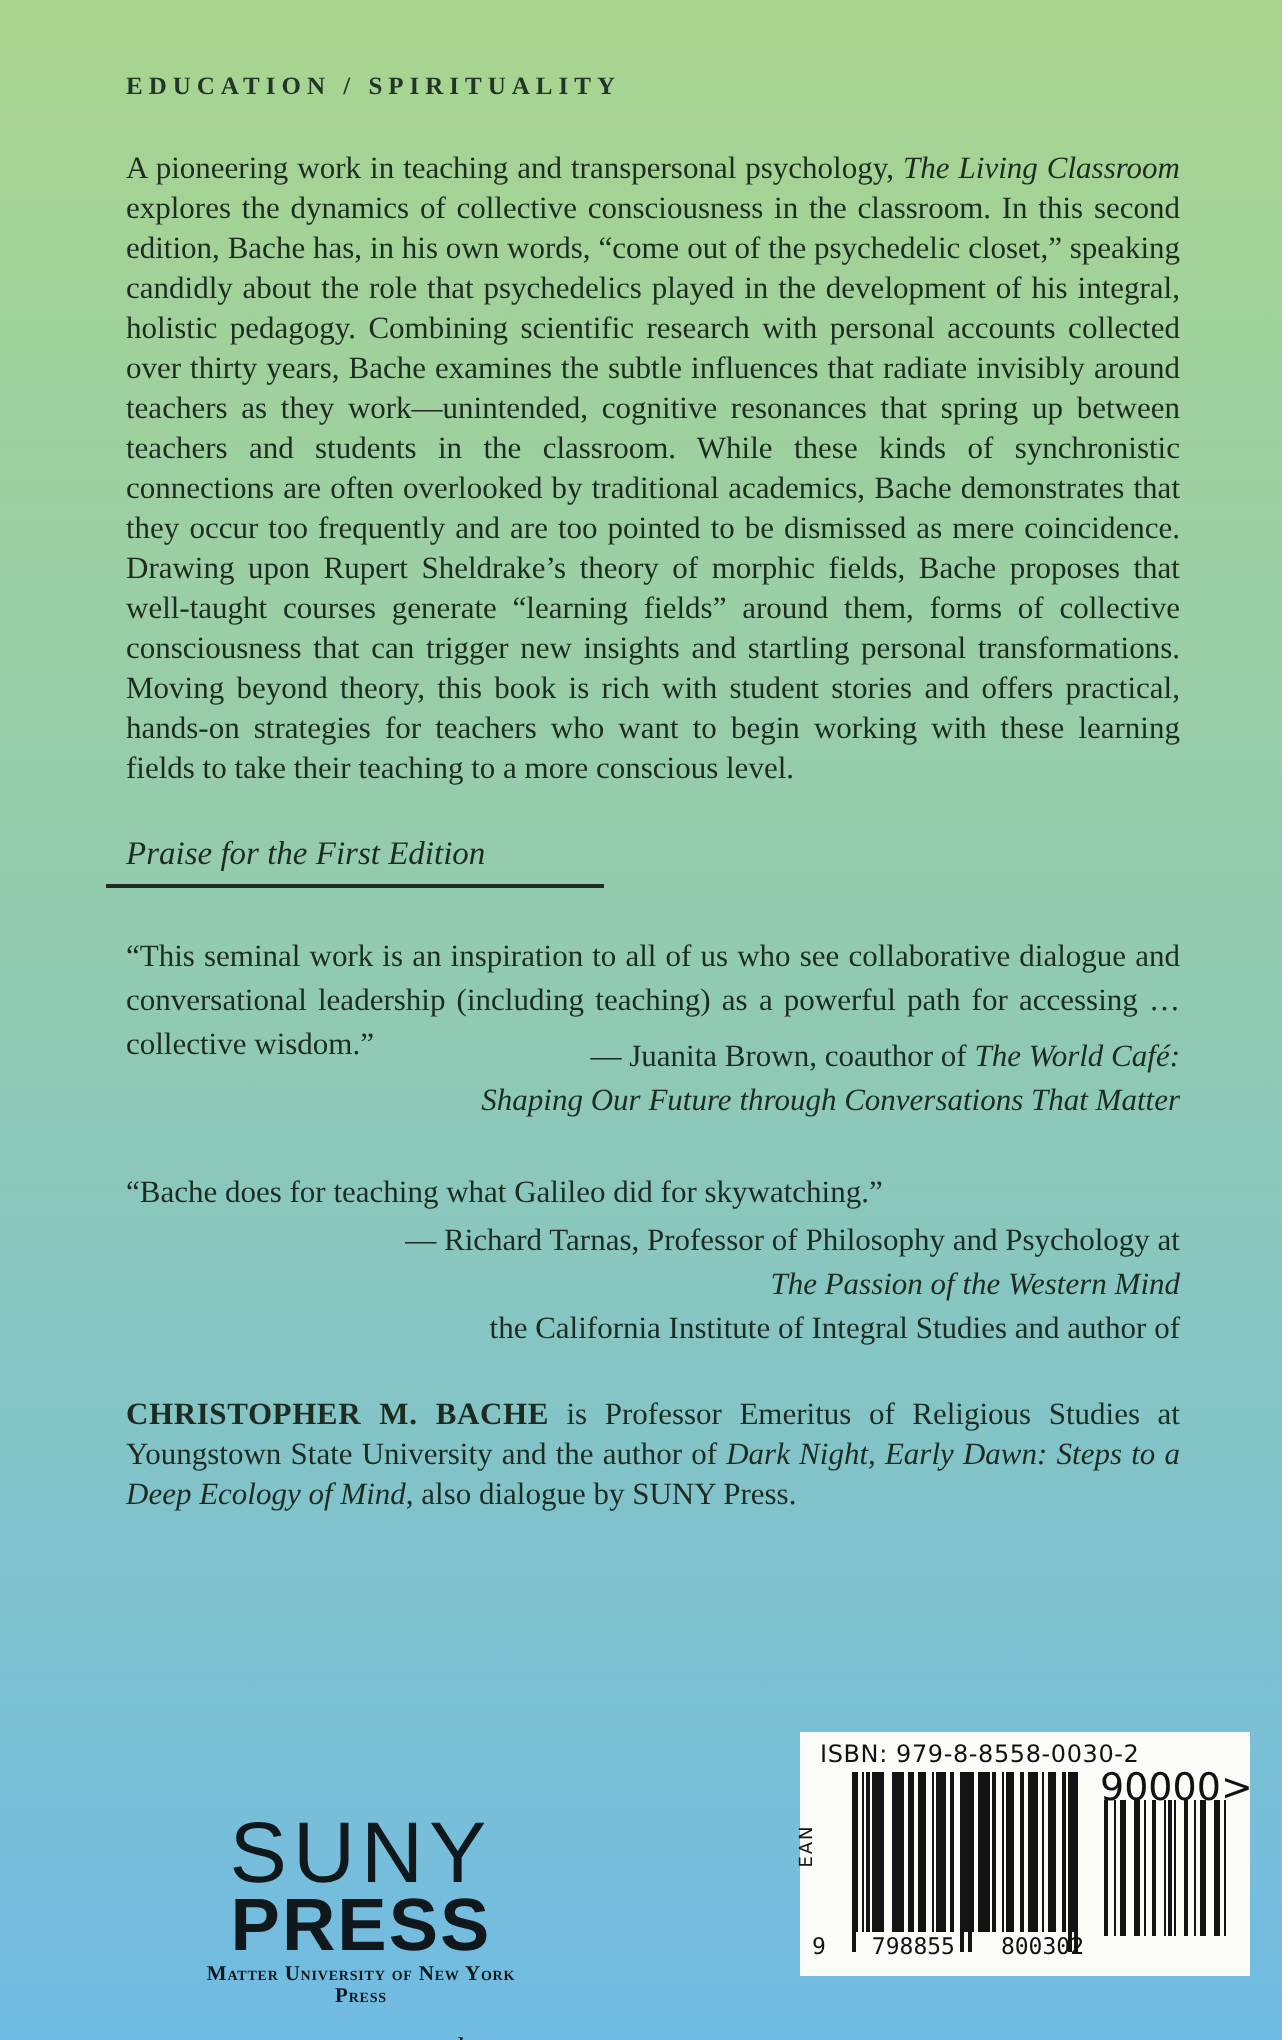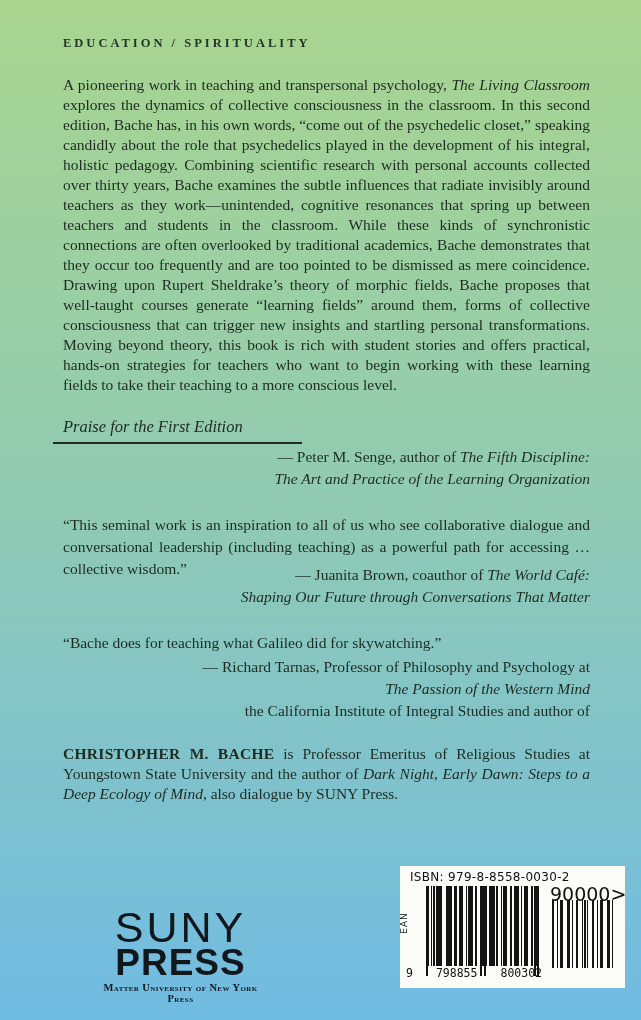--- a/index.html
+++ b/index.html
@@ -155,24 +155,20 @@
 <div class="cover">
   <div class="content">
 
     <div class="category">EDUCATION / SPIRITUALITY</div>
 
     <p class="description"><span>A pioneering work in teaching and transpersonal psychology, </span><i>The Living Classroom</i><span> explores the dynamics of collective consciousness in the classroom. In this second edition, Bache has, in his own words, “come out of the psychedelic closet,” speaking candidly about the role that psychedelics played in the development of his integral, holistic pedagogy. Combining scientific research with personal accounts collected over thirty years, Bache examines the subtle influences that radiate invisibly around teachers as they work—unintended, cognitive resonances that spring up between teachers and students in the classroom. While these kinds of synchronistic connections are often overlooked by traditional academics, Bache demonstrates that they occur too frequently and are too pointed to be dismissed as mere coincidence. Drawing upon Rupert Sheldrake’s theory of morphic fields, Bache proposes that well-taught courses generate “learning fields” around them, forms of collective consciousness that can trigger new insights and startling personal transformations. Moving beyond theory, this book is rich with student stories and offers practical, hands-on strategies for teachers who want to begin working with these learning fields to take their teaching to a more conscious level.</span></p>
 
     <div class="praise-heading">Praise for the First Edition</div>
     <div class="praise-rule"></div>
 
-    <div class="attr">
-      <div><span>— Peter M. Senge, author of </span><i>The Fifth Discipline:</i></div>
-      <div><i>The Art and Practice of the Learning Organization</i></div>
-    </div>
 
     <p class="quote q2">“This seminal work is an inspiration to all of us who see collaborative dialogue and conversational leadership (including teaching) as a powerful path for accessing … collective wisdom.”</p>
     <div class="attr attr-pull">
       <div><span>— Juanita Brown, coauthor of </span><i>The World Café:</i></div>
       <div><i>Shaping Our Future through Conversations That Matter</i></div>
     </div>
 
     <p class="quote q3">“Bache does for teaching what Galileo did for skywatching.”</p>
     <div class="attr">
       <div>— Richard Tarnas, Professor of Philosophy and Psychology at</div>

